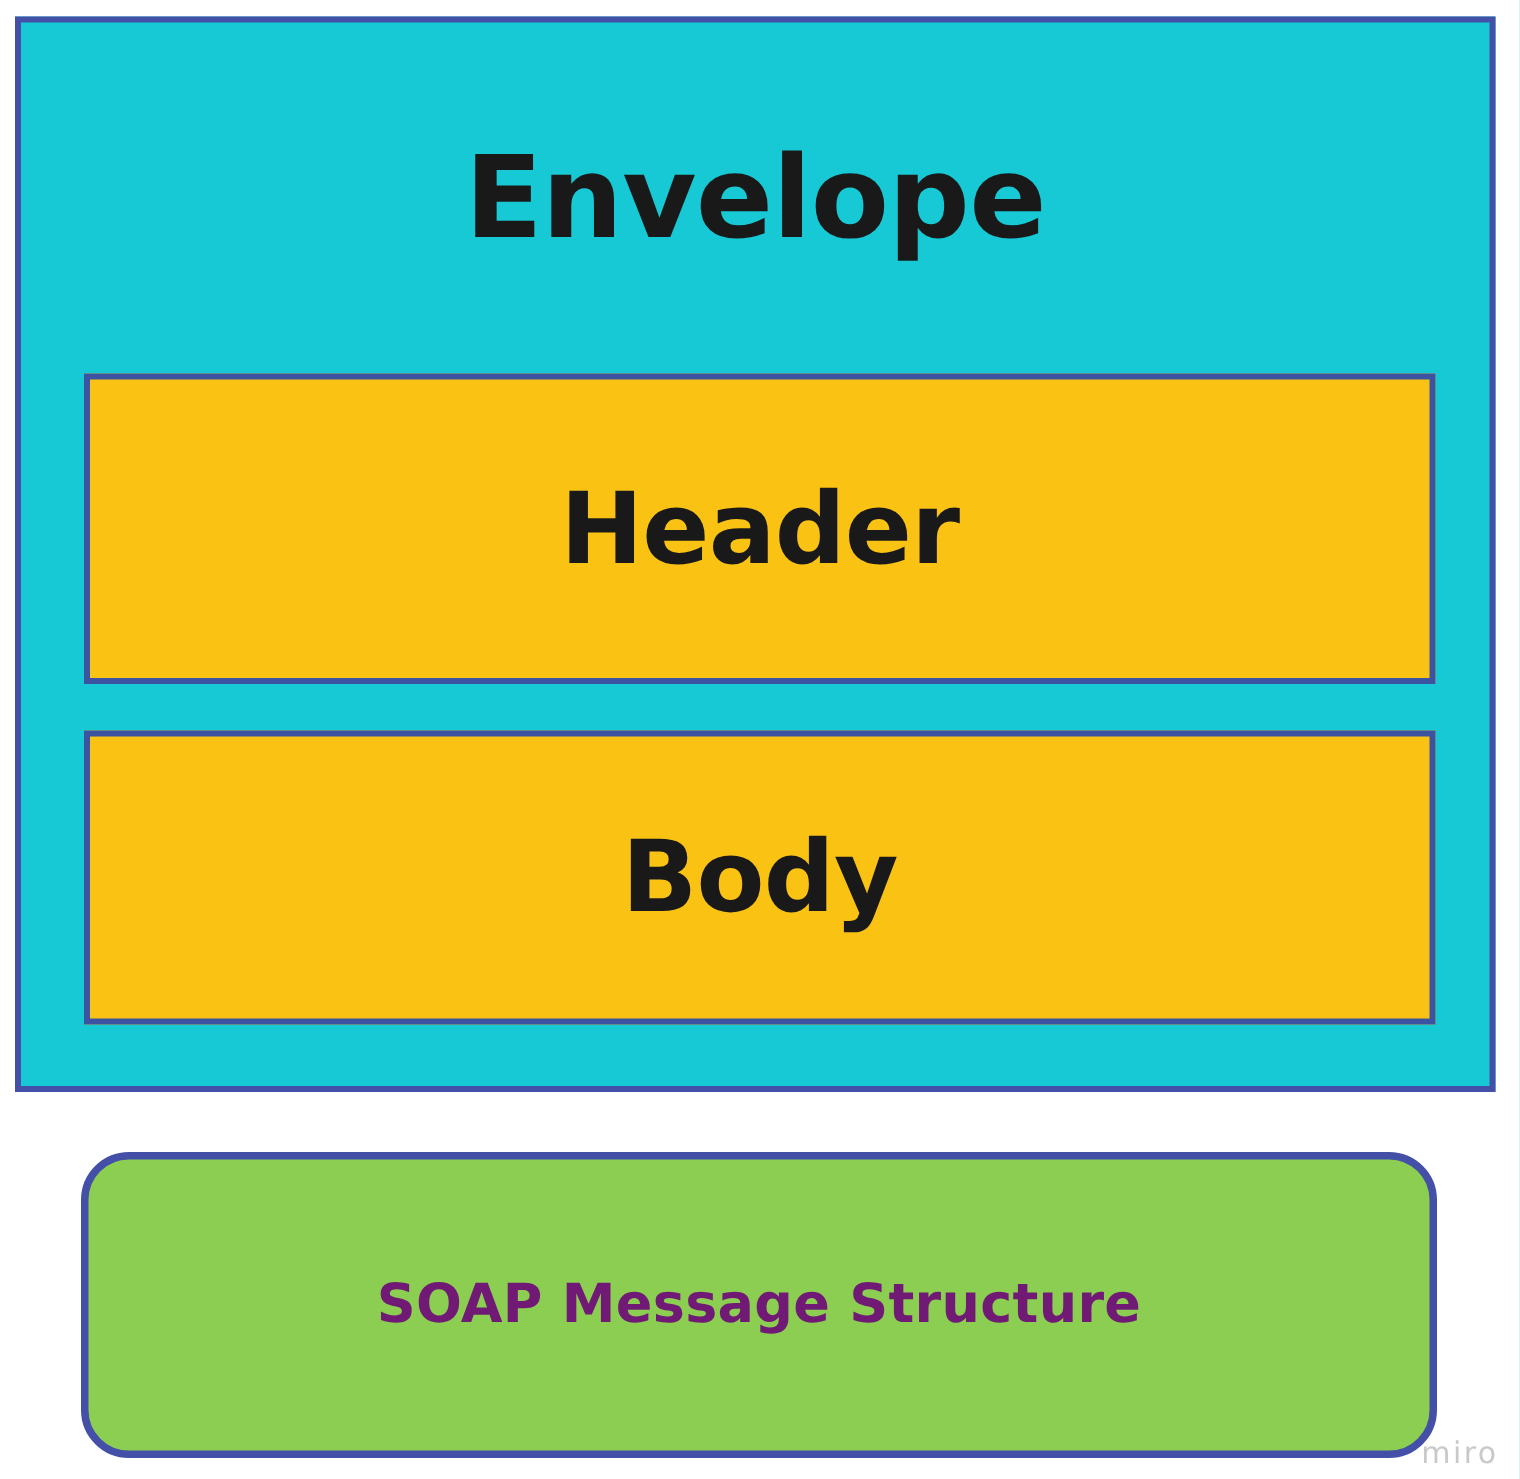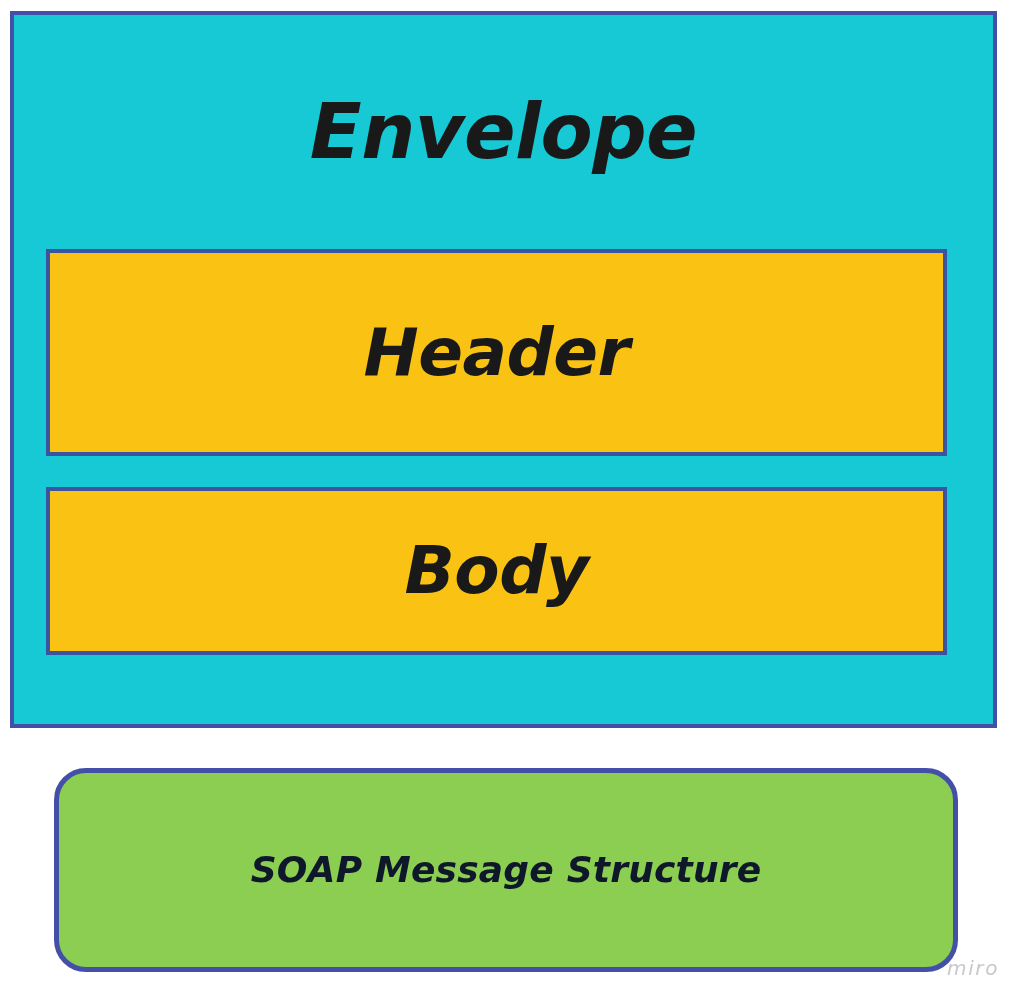--- a/index.html
+++ b/index.html
@@ -1,16 +1,16 @@
 <!DOCTYPE html>
 <html><head>
 <meta charset="utf-8">
 <title>SOAP Message Structure Diagram</title>
 <style>
-  * { box-sizing: border-box; margin: 0; padding: 0; font-style: italic; }
+  * { box-sizing: border-box; margin: 0; padding: 0; }
 
   html, body {
     width: 1013px;
     height: 986px;
     background: #ffffff;
     overflow: hidden;
   }
 
   body {
     font-family: "DejaVu Sans", "Liberation Sans", sans-serif;
@@ -47,37 +47,37 @@
     font-weight: bold;
     color: #191919;
     letter-spacing: -0.5px;
     line-height: 1.0;
     white-space: nowrap;
   }
 
   
   .inner-box {
     position: absolute;
-    left: 32px;
+    left: 42px;
     width: 901px;
     background: #fac314;
     border: 4px solid #3b53a0;
     display: flex;
     align-items: center;
     justify-content: center;
   }
 
   .inner-box.header-box {
     top: 234px;
     height: 207px;
   }
 
   .inner-box.body-box {
     top: 472px;
-    height: 168px;
+    height: 196px;
   }
 
   .inner-label {
     font-size: 66px;
     font-weight: bold;
     color: #191919;
     letter-spacing: -0.5px;
     line-height: 1.0;
     white-space: nowrap;
   }
@@ -93,21 +93,21 @@
     border: 5px solid #4450a8;
     border-radius: 32px;
     display: flex;
     align-items: center;
     justify-content: center;
   }
 
   .caption-label {
     font-size: 36px;
     font-weight: bold;
-    color: #0f172a;
+    color: #701a75;
     letter-spacing: 0.2px;
     line-height: 1.0;
     white-space: nowrap;
   }
 
   
   .watermark {
     position: absolute;
     right: 14px;
     bottom: 8px;

